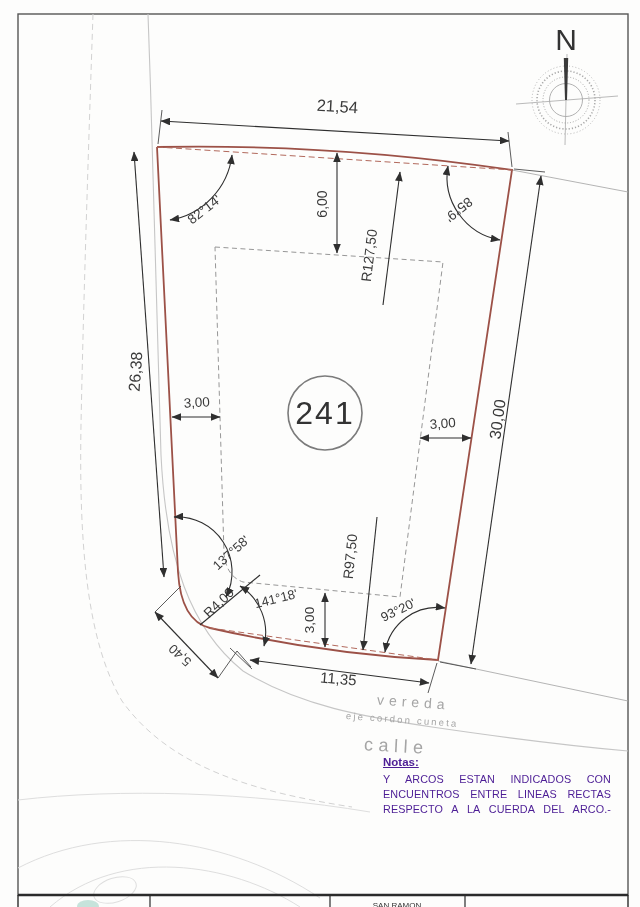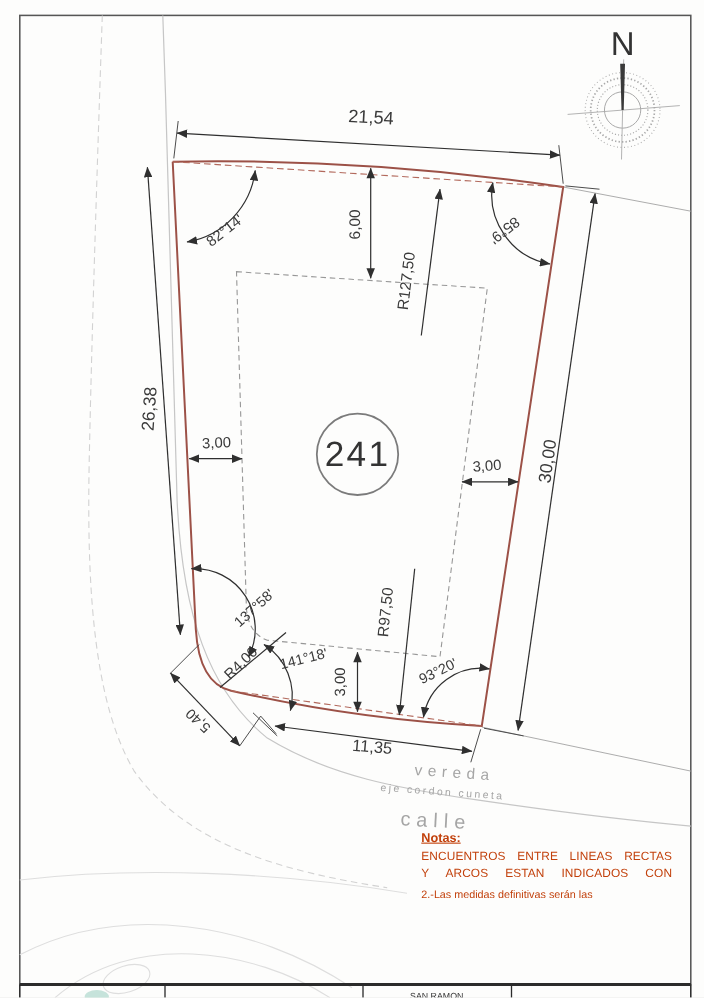--- a/index.html
+++ b/index.html
@@ -16,21 +16,21 @@
   .st{stroke:#c6c6c6;stroke-width:1.1;fill:none;}
   .std{stroke:#d2d2d2;stroke-width:1;fill:none;stroke-dasharray:6 4;}
   .gx{stroke:#ababab;stroke-width:0.9;fill:none;}
   .ft{stroke:#dedede;stroke-width:1;fill:none;}
   .cmp{stroke:#a8a8a8;fill:none;}
   
   text{fill:#333;font-family:"Liberation Sans",sans-serif;}
   .dt{fill:#3a3a3a;}
   .gt{fill:#a5a5a5;}
   
-  #notes{position:absolute;left:383px;top:756px;width:228px;color:#c2410c;}
+  #notes{position:absolute;left:383px;top:756px;width:228px;color:#4c1d95;}
   #notes .ntitle{font-size:11.5px;font-weight:600;text-decoration:underline;margin-bottom:4px;}
   #notes .jline{font-size:10.8px;line-height:15px;letter-spacing:.1px;
                 text-align:justify;text-align-last:justify;}
   #notes .n2{margin-top:6px;}
   #notes .n2 div{font-size:9.8px;line-height:12.6px;}
   #notes .n2 .indent{padding-left:13px;}
 </style>
 </head>
 <body>
 
@@ -158,20 +158,20 @@
     <line x1="330" y1="896" x2="330" y2="907" stroke="#2b2b2b" stroke-width="1.2"></line>
     <line x1="465" y1="896" x2="465" y2="907" stroke="#2b2b2b" stroke-width="1.2"></line>
     <line x1="628" y1="895" x2="628" y2="907" stroke="#2b2b2b" stroke-width="1.4"></line>
     <ellipse cx="88" cy="906" rx="11" ry="6" fill="#b8dcd2" opacity="0.8"></ellipse>
     <text x="397" y="908" text-anchor="middle" font-size="8" fill="#333">SAN RAMON</text>
   </g>
 </svg>
 
 <div id="notes">
   <div class="ntitle">Notas:</div>
+  <div class="jline">Y ARCOS ESTAN INDICADOS CON</div>
   <div class="jline">ENCUENTROS ENTRE LINEAS RECTAS</div>
-  <div class="jline">Y ARCOS ESTAN INDICADOS CON</div>
+  <div class="jline">RESPECTO A LA CUERDA DEL ARCO.-</div>
   <div class="n2">
-    <div>2.-Las medidas definitivas serán las</div>
   </div>
 </div>
 
 </div>
 
 </body></html>

